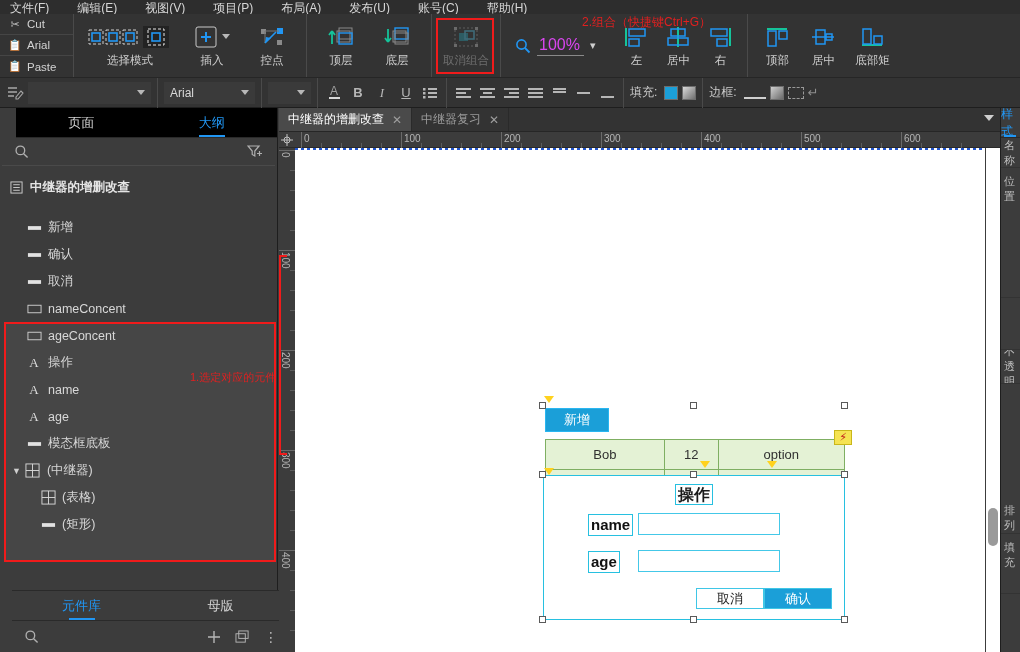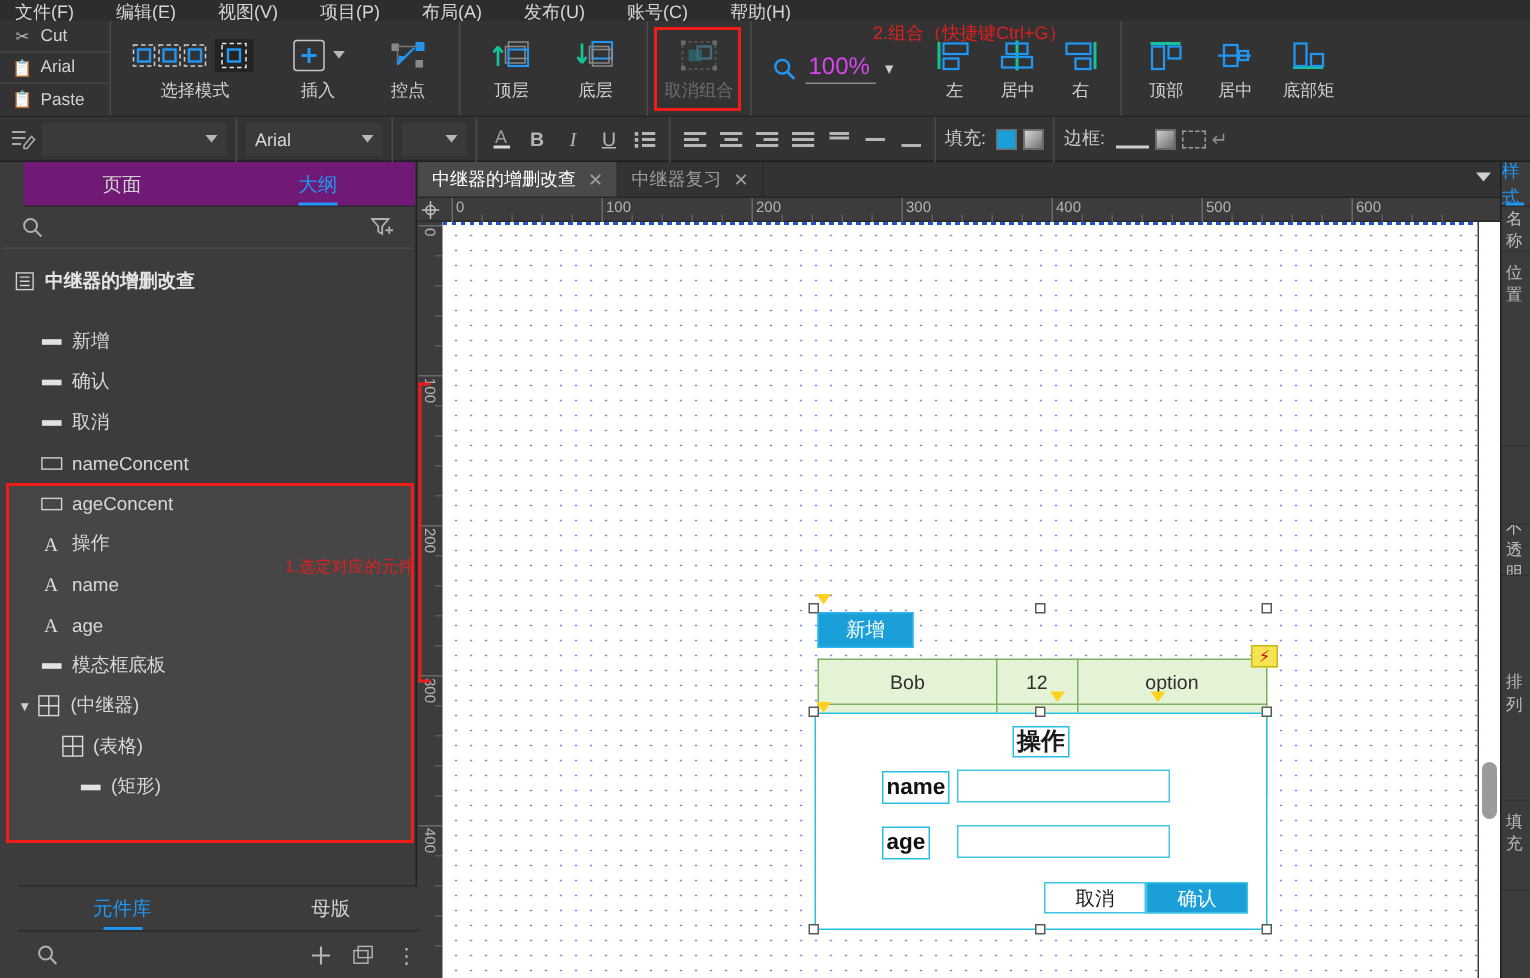--- a/index.html
+++ b/index.html
@@ -80,21 +80,21 @@
   .fmtbtn { width: 20px; height: 20px; display: flex; align-items: center;
             justify-content: center; color: #b6b6b6; font-size: 13px; }
   .swatch { width: 14px; height: 14px; display: inline-block; border: 1px solid #6d6d6d; }
   .lbl2 { font-size: 12px; color: #cccccc; margin-right: 3px; }
 
   
   .leftpanel {
     position: absolute; left: 0; top: 108px; width: 278px; height: 544px;
     background: #3c3c3c; border-right: 1px solid #1e1e1e;
   }
-  .ltabs { height: 30px; display: flex; background: #701a75; border-bottom: 1px solid #2a2a2a; margin-left: 16px; }
+  .ltabs { height: 30px; display: flex; background: #000000; border-bottom: 1px solid #2a2a2a; margin-left: 16px; }
   .ltab { flex: 1; display: flex; align-items: center; justify-content: center;
           font-size: 13px; color: #d2d2d2; position: relative; }
   .ltab.active { color: #2196f3; }
   .ltab.active:after { content: ""; position: absolute; bottom: 0; left: 50%;
           transform: translateX(-50%); width: 26px; height: 2px; background: #2196f3; }
 
   .searchrow { height: 28px; display: flex; align-items: center;
      padding: 0 12px; justify-content: space-between; border-bottom: 1px solid #4a4a4a;
      margin: 0 2px; }
 
@@ -636,21 +636,21 @@
       </div>
       <div class="orow" style="padding-left:40px;">
         <span class="oico">
           <svg width="15" height="15" viewBox="0 0 16 16">
             <rect x="1" y="1" width="14" height="14" fill="none" stroke="#d8d8d8"></rect>
             <path d="M8 1 V15 M1 8 H15" stroke="#d8d8d8"></path>
           </svg>
         </span>
         <span>(表格)</span>
       </div>
-      <div class="orow" style="padding-left:52px;">
+      <div class="orow" style="padding-left:40px;">
         <span class="oico">
           <svg width="15" height="8" viewBox="0 0 16 8">
               <rect x="1" y="2" width="14" height="4" fill="#e2e2e2"></rect>
             </svg>
         </span>
         <span>(矩形)</span>
       </div>
     </div>
 
     <div class="redsel"></div>
@@ -848,21 +848,21 @@
     <div class="rsec" style="height:30px;">
       <span style="display:block;width:30px;overflow:hidden;">名称</span>
     </div>
     <div class="rsec" style="height:130px;align-items:flex-start;padding-top:6px;">
       <span style="display:block;width:30px;overflow:hidden;">位置</span>
     </div>
     <div class="rgap" style="height:52px;"></div>
     <div class="rsec" style="height:34px;">
       <span style="display:block;width:30px;overflow:hidden;">不透明</span>
     </div>
-    <div class="rsec" style="height:150px;align-items:center;padding-top:6px;">
+    <div class="rsec" style="height:150px;align-items:flex-end;padding-top:6px;">
       <span style="display:block;width:30px;overflow:hidden;">排列</span>
     </div>
     <div class="rsec" style="height:60px;align-items:flex-start;padding-top:6px;">
       <span style="display:block;width:30px;overflow:hidden;">填充</span>
     </div>
   </div>
 
   <div class="red-ruler-mark"></div>
 
 </div>

